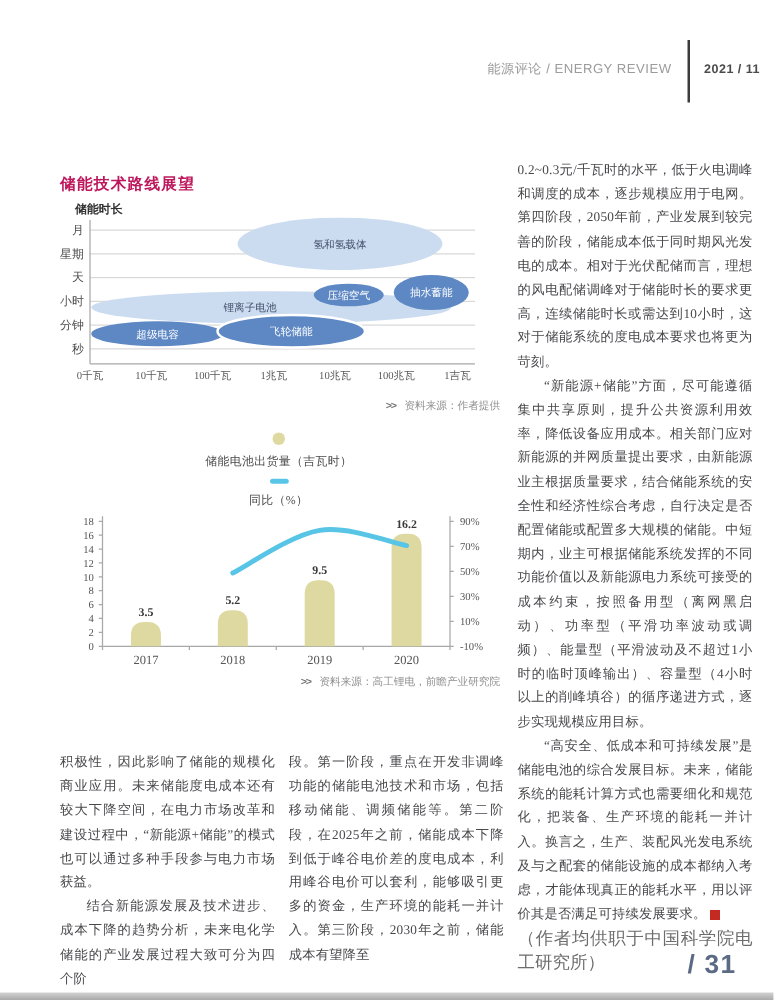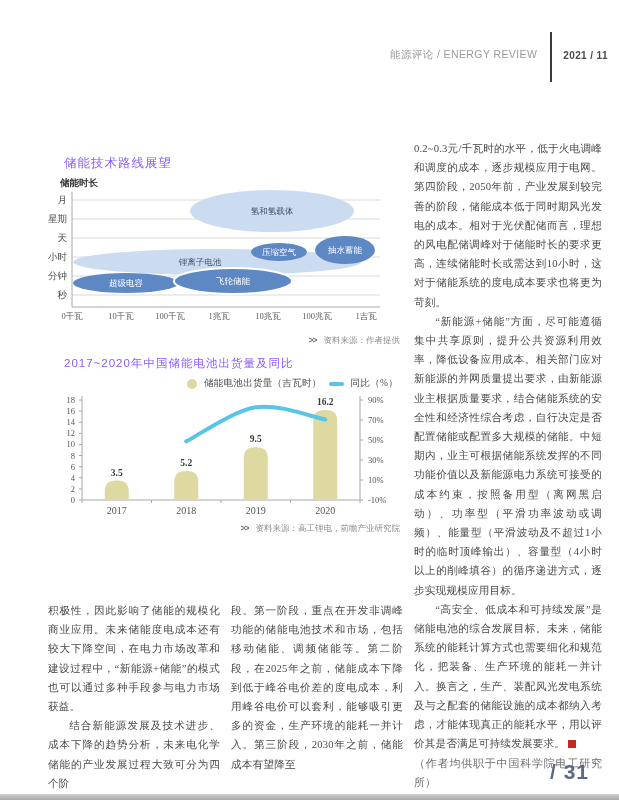--- a/index.html
+++ b/index.html
@@ -10,60 +10,60 @@
   .hdr{position:absolute;top:0;right:11px;height:50px;display:flex;align-items:center;margin-top:32px;}
   .hdr .journal{font-family:"Liberation Sans",sans-serif;font-size:10.5px;color:#9b9b9b;
                 letter-spacing:.4px;padding-bottom:4px;}
   .hdr .divider{width:2px;height:50px;background:#3c3c3c;margin:0 11px 0 13px;}
   .hdr .issue{font-family:"Liberation Sans",sans-serif;font-size:10px;font-weight:bold;
               color:#4a4a4a;padding-bottom:4px;letter-spacing:.4px;}
 
   
   .chart1{position:absolute;left:48px;top:139px;width:352px;}
   .chart2{position:absolute;left:48px;top:340px;width:352px;}
-  .chart-title{margin:16px;font-family:"Liberation Sans",sans-serif;font-weight:normal;
-               color:#8b5cf6;letter-spacing:1px;}
+  .chart-title{margin:0;font-family:"Liberation Sans",sans-serif;font-weight:bold;
+               color:#be185d;letter-spacing:1px;}
   .chart1 .chart-title{font-size:12.5px;margin-bottom:5px;}
   .chart2 .chart-title{font-size:11.5px;margin-bottom:4px;}
   .ylab{font-family:Liberation Mono, monospace;font-size:9.5px;font-weight:bold;color:#333;
         margin-left:12px;}
   svg{display:block;}
   svg text{font-family:"Liberation Serif","DejaVu Serif",serif;}
   .grid{stroke:#d9d9d9;stroke-width:1;}
   .axis{stroke:#a8a8a8;stroke-width:1;}
   .ytick{font-size:9.5px;fill:#4c4c4c;text-anchor:end;}
   .xtick{font-size:8.5px;fill:#5a5a5a;text-anchor:middle;}
   .blabel-light{font-size:8.5px;fill:#44506a;text-anchor:middle;font-family:"Liberation Sans",sans-serif;}
   .blabel-dark{font-size:8.5px;fill:#ffffff;text-anchor:middle;font-family:"Liberation Sans",sans-serif;}
   .vtick{font-size:8.5px;fill:#555;}
   .barlabel{font-size:9.5px;font-weight:bold;fill:#3a3a3a;text-anchor:middle;}
   .cat{font-size:10px;fill:#555;text-anchor:middle;}
 
   .legend{display:flex;justify-content:flex-end;align-items:center;gap:7px;
-          font-size:9.5px;color:#4a4a4a;margin:6px 2px 4px 0;}
+          font-size:9.5px;color:#4a4a4a;margin:6px 2px 4px 0;flex-direction:column;}
   .legend .dot{width:10px;height:10px;border-radius:50%;display:inline-block;}
   .legend .dash{width:15px;height:4px;border-radius:2px;display:inline-block;}
   .legend .lg-label{letter-spacing:.3px;}
 
   .source{display:flex;justify-content:flex-end;align-items:baseline;gap:7px;
           font-family:"Liberation Sans",sans-serif;font-size:8.5px;color:#8f8f8f;margin-top:3px;}
   .source .arrows{font-weight:bold;color:#6e6e6e;letter-spacing:-1px;}
 
   
   .col{position:absolute;font-size:10.6px;line-height:19.2px;text-align:justify;
        letter-spacing:.2px;}
   .col p{margin:0;}
   .col p.indent{text-indent:2em;}
   .col-left{left:48px;top:601px;width:172px;font-family:Liberation Serif, serif;}
   .col-mid{left:231px;top:601px;width:172px;}
-  .col-right{left:414px;top:139px;width:188px;}
+  .col-right{left:414px;top:127px;width:188px;}
   .endmark{display:inline-block;width:8px;height:8px;background:#c42a21;color:#fff;
            font-family:"Liberation Sans",sans-serif;font-size:6.5px;font-weight:bold;
            line-height:8px;text-align:center;margin-left:3px;vertical-align:1px;}
-  .author-note{margin-top:5px;font-size:11px;color:#6d6d6d;letter-spacing:0;}
+  .author-note{margin-top:5px;font-size:14px;color:#6d6d6d;letter-spacing:0;}
 
   .page-num{position:absolute;right:30px;bottom:16px;font-family:"Liberation Sans",sans-serif;
             font-size:21px;font-weight:bold;color:#5c6b85;letter-spacing:1px;}
   .bottom-edge{position:absolute;left:0;right:0;bottom:0;height:6px;
                background:linear-gradient(#d2d2d2,#a9a9a9);}
 </style>
 </head>
 <body>
 
 <div class="page">
@@ -112,21 +112,20 @@
         <ellipse cx="297" cy="60" rx="30" ry="14" fill="#5e88c4" stroke="none" stroke-width="0"></ellipse>
         <text x="297" y="63" class="blabel-dark">抽水蓄能</text>
       </svg>
     <div class="source">
       <span class="arrows">&gt;&gt;</span>
       <span>资料来源：作者提供</span>
     </div>
   </section>
 
   <section class="chart2">
-    <h3 class="chart-title">2017~2020年中国储能电池出货量及同比</h3>
     <div class="legend">
       <span class="dot" id="legend-dot" style="background: rgb(222, 217, 160);"></span>
       <span class="lg-label">储能电池出货量（吉瓦时）</span>
       <span class="dash" id="legend-dash" style="background: rgb(88, 197, 230);"></span>
       <span class="lg-label">同比（%）</span>
     </div>
     <svg id="combo-svg" width="352" height="126" viewBox="0 0 352 126">
         <text x="27" y="109" class="vtick" text-anchor="end">0</text>
         <line x1="31" y1="106" x2="34" y2="106" class="axis"></line>
         <text x="27" y="97.88888888888889" class="vtick" text-anchor="end">2</text>

